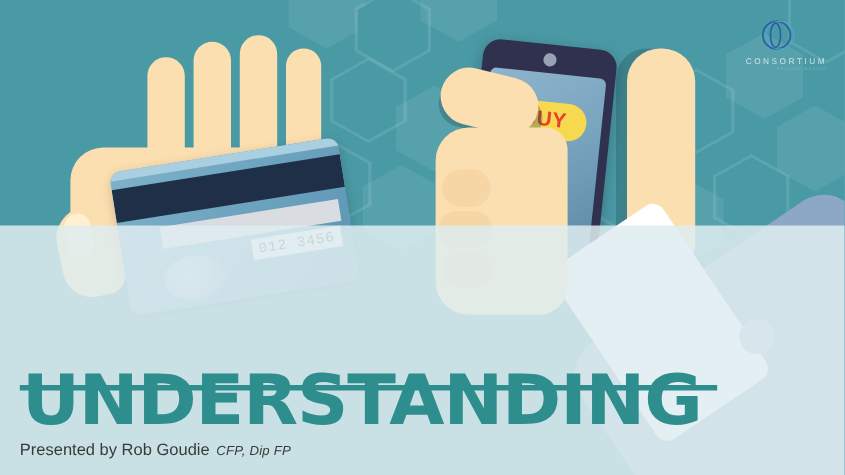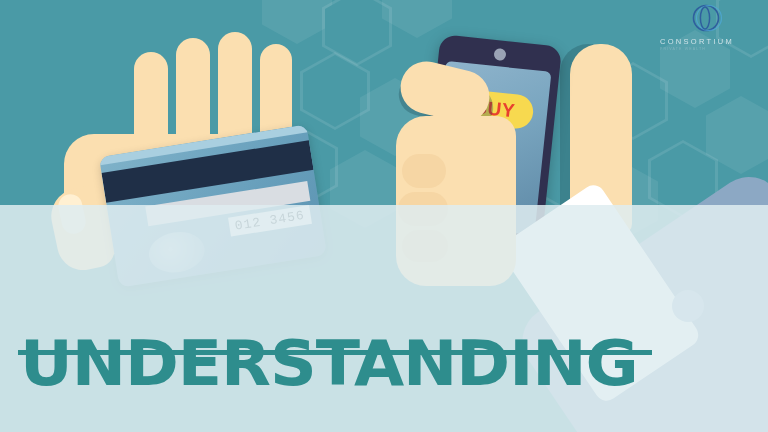--- a/index.html
+++ b/index.html
@@ -208,21 +208,21 @@
     position:absolute; left:18px; top:196px;
     color:#3a3a3a;
     font-size:15px;
     white-space:nowrap;
   }
   .presented .creds {
     font-style:italic; font-size:12px; margin-left:6px; letter-spacing:.2px;
   }
 
   
-  .logo { position:absolute; right:16px; top:1px; z-index:30; text-align:left; width:92px; }
+  .logo { position:absolute; right:16px; top:15px; z-index:30; text-align:right; width:92px; }
   .logo-mark { position:relative; width:34px; height:34px; margin:0 auto; }
   .logo-name {
     margin-top:2px;
     color:#cfe3e8; font-size:7.5px; letter-spacing:2.3px;
     font-family:"Liberation Sans", sans-serif;
   }
   .logo-tag {
     margin-top:1px;
     color:#7fb3bd; font-size:3.6px; letter-spacing:1.1px;
   }
@@ -304,20 +304,23 @@
 
   <div class="text-layer">
     <div class="title">
       <span class="line">UNDERSTANDING</span>
       
     </div>
 
     <div class="divider"></div>
 
 
+    <div class="presented">
+      <span>Presented by Rob Goudie</span><span class="creds">CFP, Dip FP</span>
+    </div>
   </div>
 
   <div class="logo">
     <div class="logo-mark">
       <svg width="34" height="34" viewBox="0 0 34 34">
         <circle cx="17" cy="17" r="12.5" fill="none" stroke="#2f5f9e" stroke-width="1.6"></circle>
         <circle cx="20" cy="17" r="12.5" fill="none" stroke="#4fa8d8" stroke-width="1.2" opacity="0.75"></circle>
         <ellipse cx="16" cy="17" rx="4.6" ry="11" fill="none" stroke="#2f5f9e" stroke-width="1.5"></ellipse>
       </svg>
     </div>

